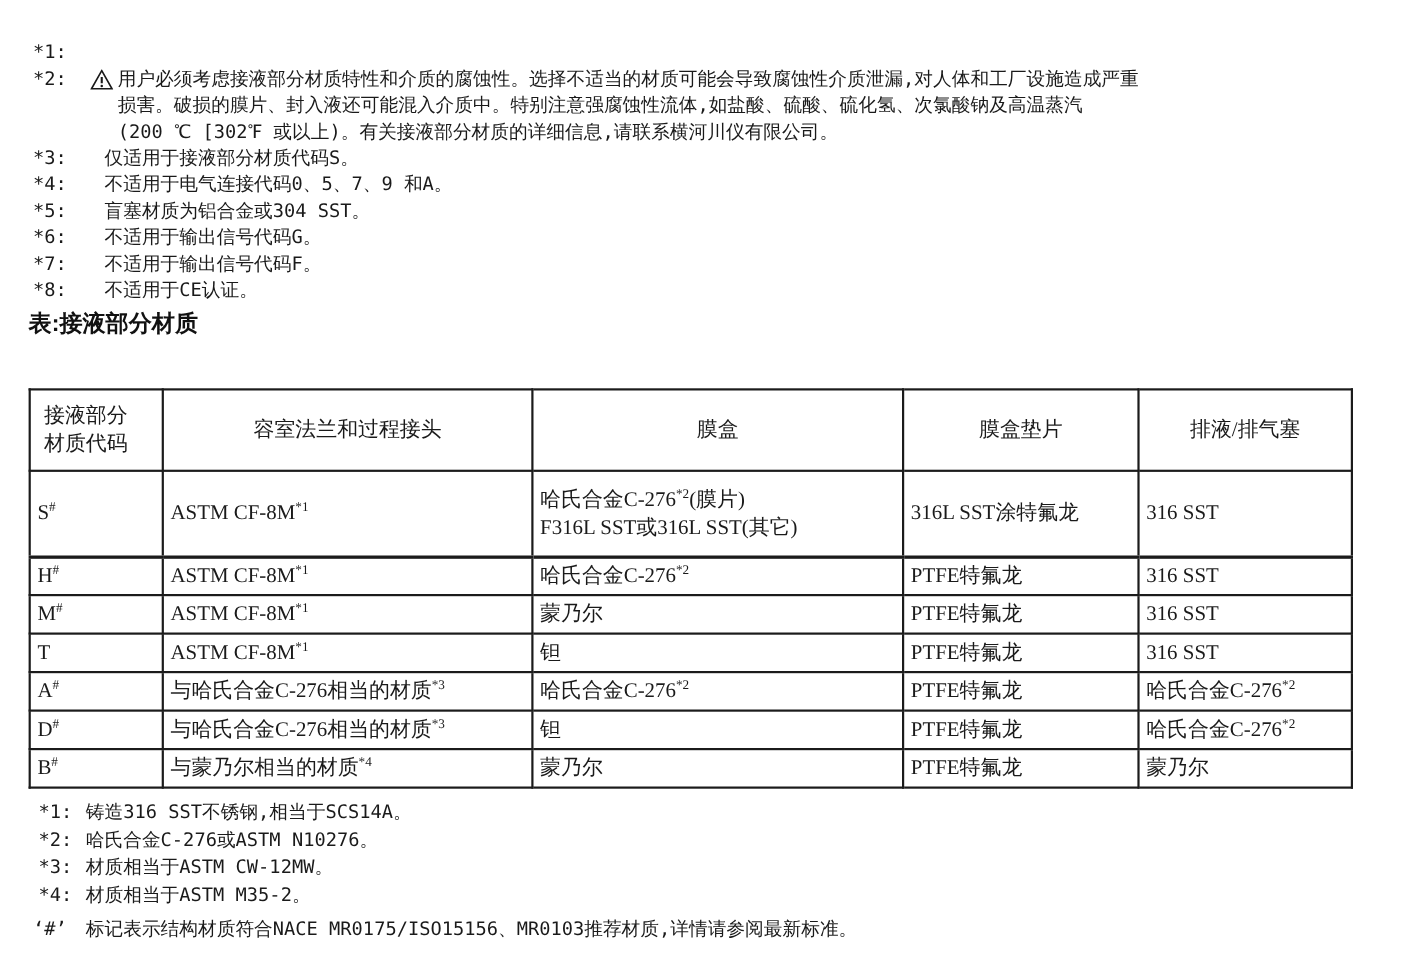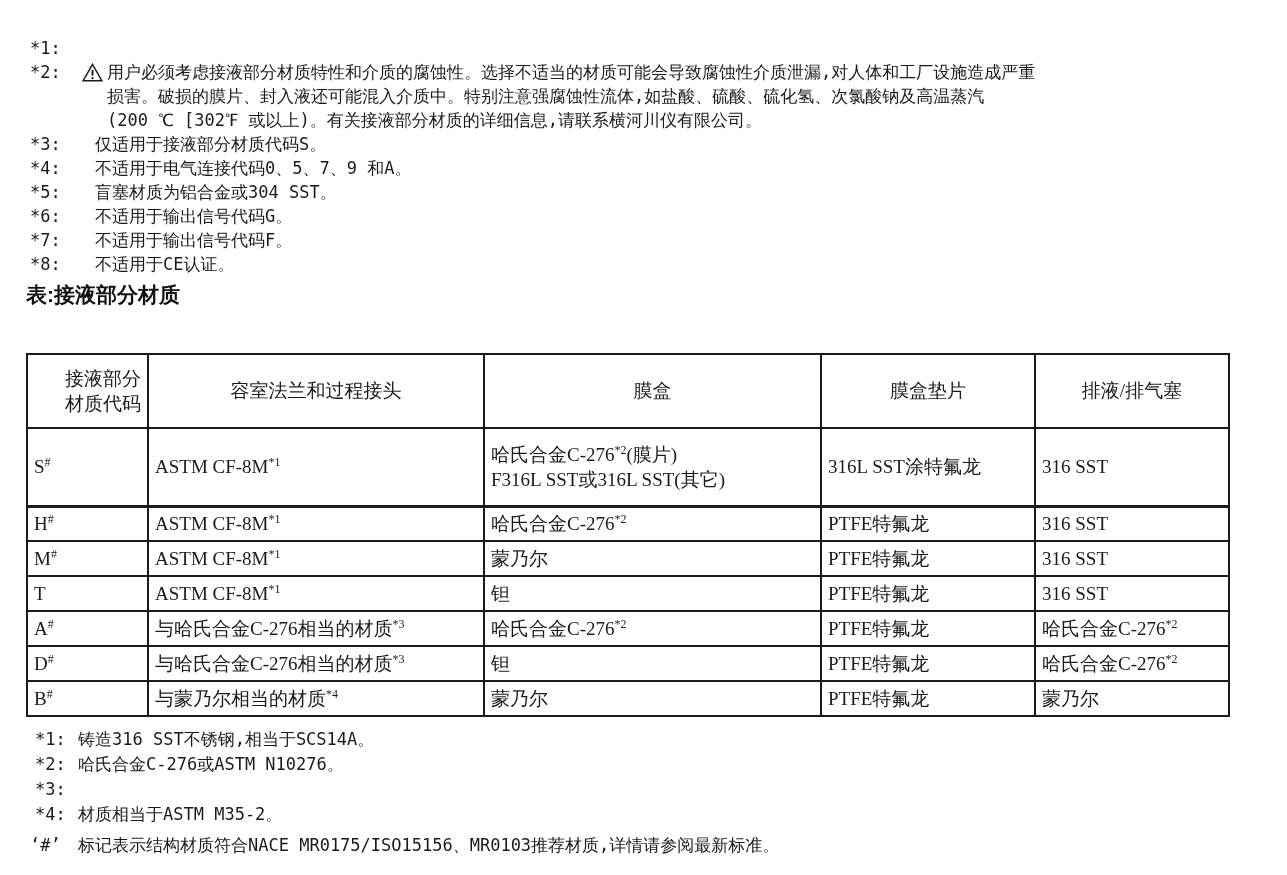--- a/index.html
+++ b/index.html
@@ -65,21 +65,21 @@
     border:2px solid #1b1b1b;
     vertical-align:middle;
     padding:2px 6px;
     line-height:1.32;
     font-weight:normal;
   }
   .mat-table tr.hdr { height:74px; }
   .mat-table tr.row-tall { height:78px; }
   .mat-table tr.row-std { height:35px; }
   .mat-table tr.row-tall td { border-bottom-width:3px; }
-  .mat-table th.hdr-first { text-align:right; padding-left:12px; }
+  .mat-table th.hdr-first { text-align:left; padding-left:12px; }
   .mat-table sup {
     font-size:12px;
     line-height:0;
     vertical-align:super;
   }
   .col-c1{width:121px;} .col-c2{width:336px;} .col-c3{width:337px;}
   .col-c4{width:214px;} .col-c5{width:194px;}
 </style>
 </head>
 <body>
@@ -223,20 +223,21 @@
       <div class="note-row">
         <span class="bnote-label">*1:</span>
         <span>铸造316 SST不锈钢,相当于SCS14A。</span>
       </div>
       <div class="note-row">
         <span class="bnote-label">*2:</span>
         <span>哈氏合金C-276或ASTM N10276。</span>
       </div>
       <div class="note-row">
         <span class="bnote-label">*3:</span>
+        <span>材质相当于ASTM CW-12MW。</span>
       </div>
       <div class="note-row">
         <span class="bnote-label">*4:</span>
         <span>材质相当于ASTM M35-2。</span>
       </div>
     </div>
 
   <div class="hash-note" id="hashNote">
       <span class="hash-label">‘#’</span>
       <span>标记表示结构材质符合NACE MR0175/ISO15156、MR0103推荐材质,详情请参阅最新标准。</span>

